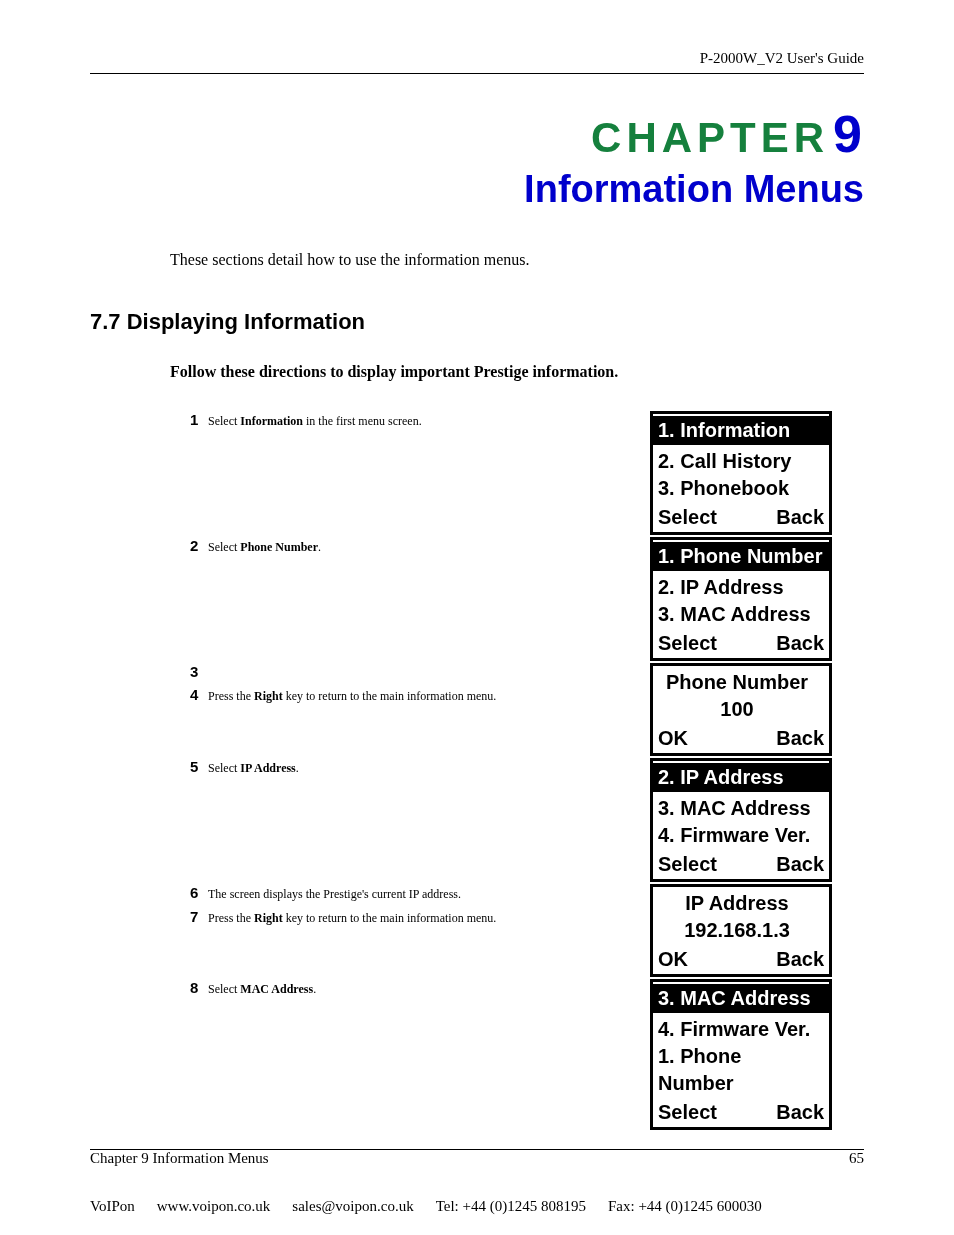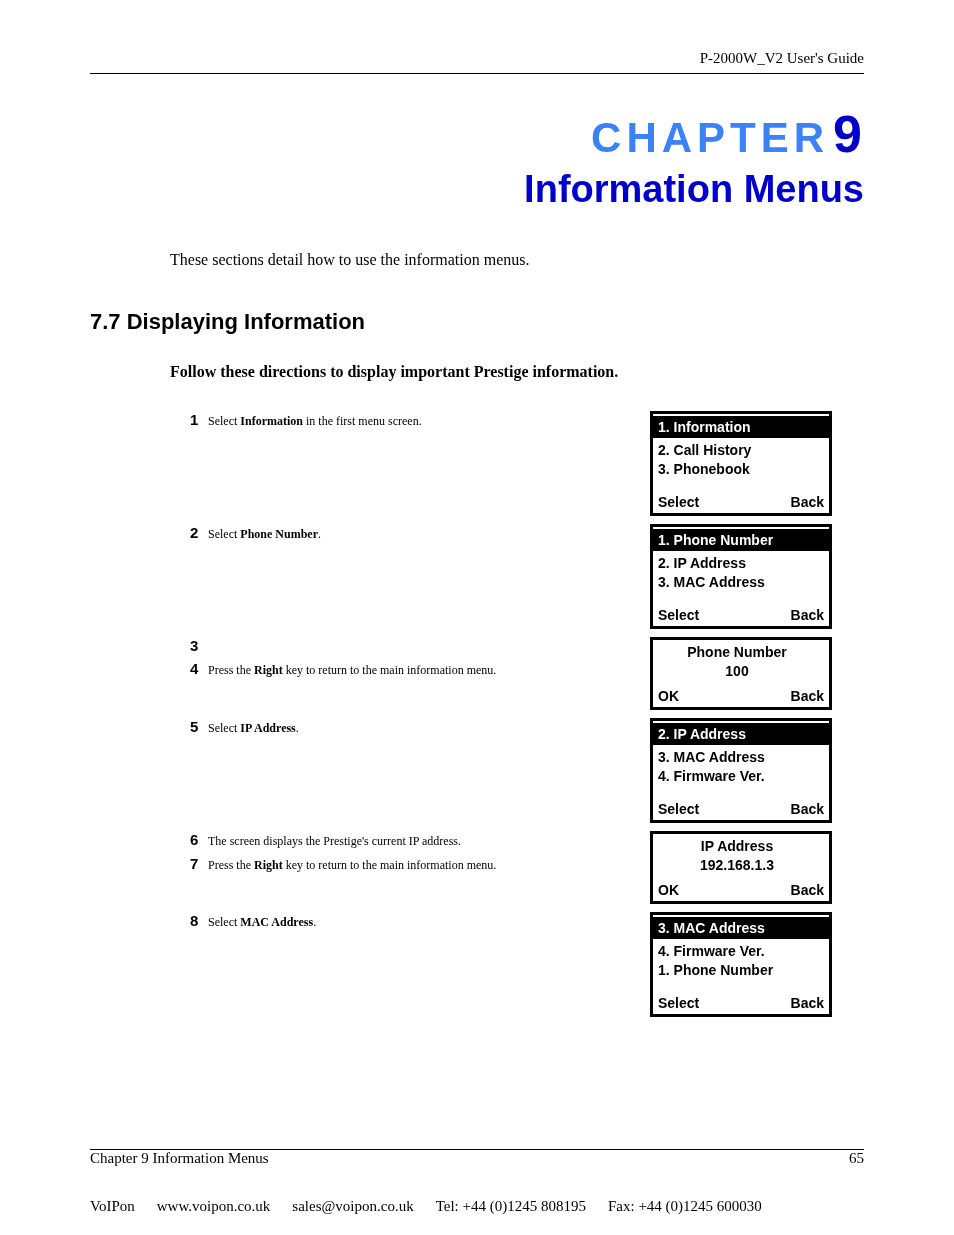--- a/index.html
+++ b/index.html
@@ -17,21 +17,21 @@
     text-align: right;
     font-size: 15px;
     padding-bottom: 6px;
     border-bottom: 1.5px solid #000;
     margin-bottom: 30px;
   }
   .chapter-block { text-align: right; margin-bottom: 40px; }
   .chapter-label {
     font-family: Arial, Helvetica, sans-serif;
     font-weight: bold;
-    color: #3b82f6;
+    color: #15803d;
     font-size: 42px;
     letter-spacing: 5px;
   }
   .chapter-num {
     font-family: Arial, Helvetica, sans-serif;
     font-weight: bold;
     color: #0000cc;
     font-size: 52px;
     letter-spacing: 2px;
   }
@@ -60,23 +60,23 @@
     font-size: 15px;
     width: 18px;
     flex-shrink: 0;
   }
   .step-text { font-size: 12px; }
   .bold { font-weight: bold; }
   .phone-screen {
     border: 3px solid #000;
     width: 182px;
     font-family: Arial, Helvetica, sans-serif;
-    font-size: 14px;
-    font-weight: bold;
-    margin-bottom: 8px;
+    font-size: 20px;
+    font-weight: bold;
+    margin-bottom: 2px;
     margin-left: 10px;
   }
   .phone-head {
     background: #000;
     color: #fff;
     padding: 3px 5px;
     border-top: 2px solid #fff;
   }
   .phone-body { padding: 3px 13px 2px 5px; min-height: 54px; }
   .phone-body div { line-height: 1.35; }

